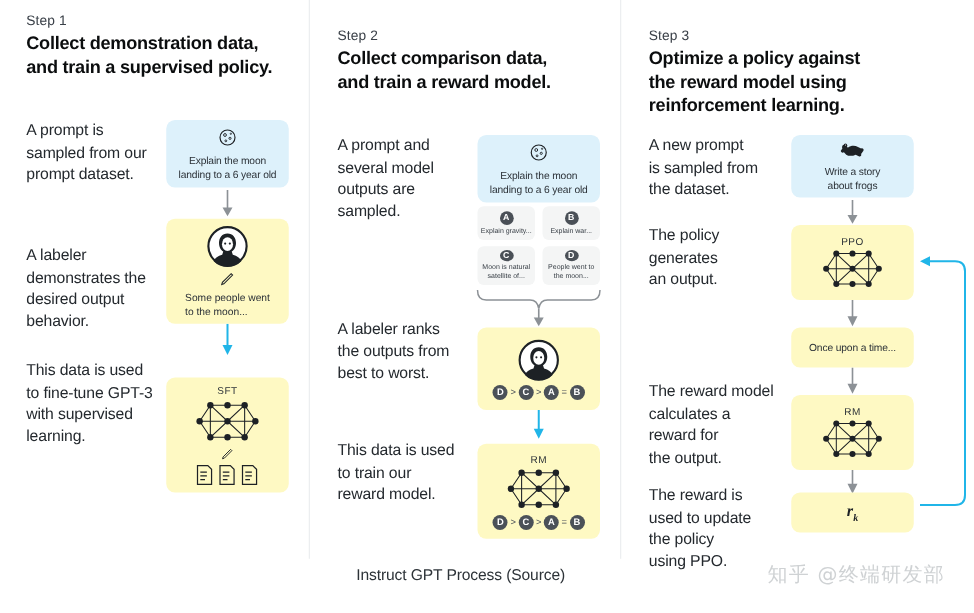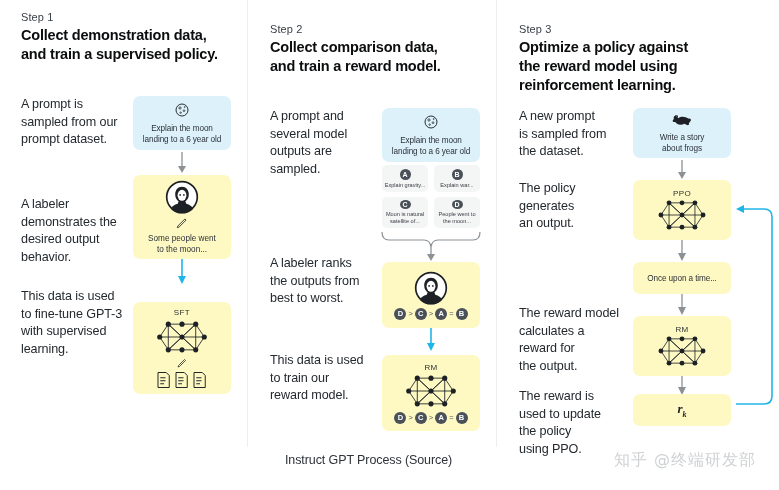--- a/index.html
+++ b/index.html
@@ -47,21 +47,21 @@
     border-radius: 7px;
     display: flex; flex-direction: column;
     align-items: center; justify-content: center;
   }
   .card.blue { background: #ddf1fb; }
   .card-text {
     font-size: 8.2px; color: #2b3137; text-align: center;
     line-height: 11px; letter-spacing: -.1px;
   }
   .card-caption {
-    font-size: 8.2px; color: #2b3137; text-align: center;
+    font-size: 8.2px; color: #2b3137; 
     line-height: 11px;
   }
   .net-label { font-size: 8px; color: #2b3137; letter-spacing: .4px; }
 
   
   .arrow { position: absolute; }
   .arrow svg { display: block; }
 
   
   .opt {

